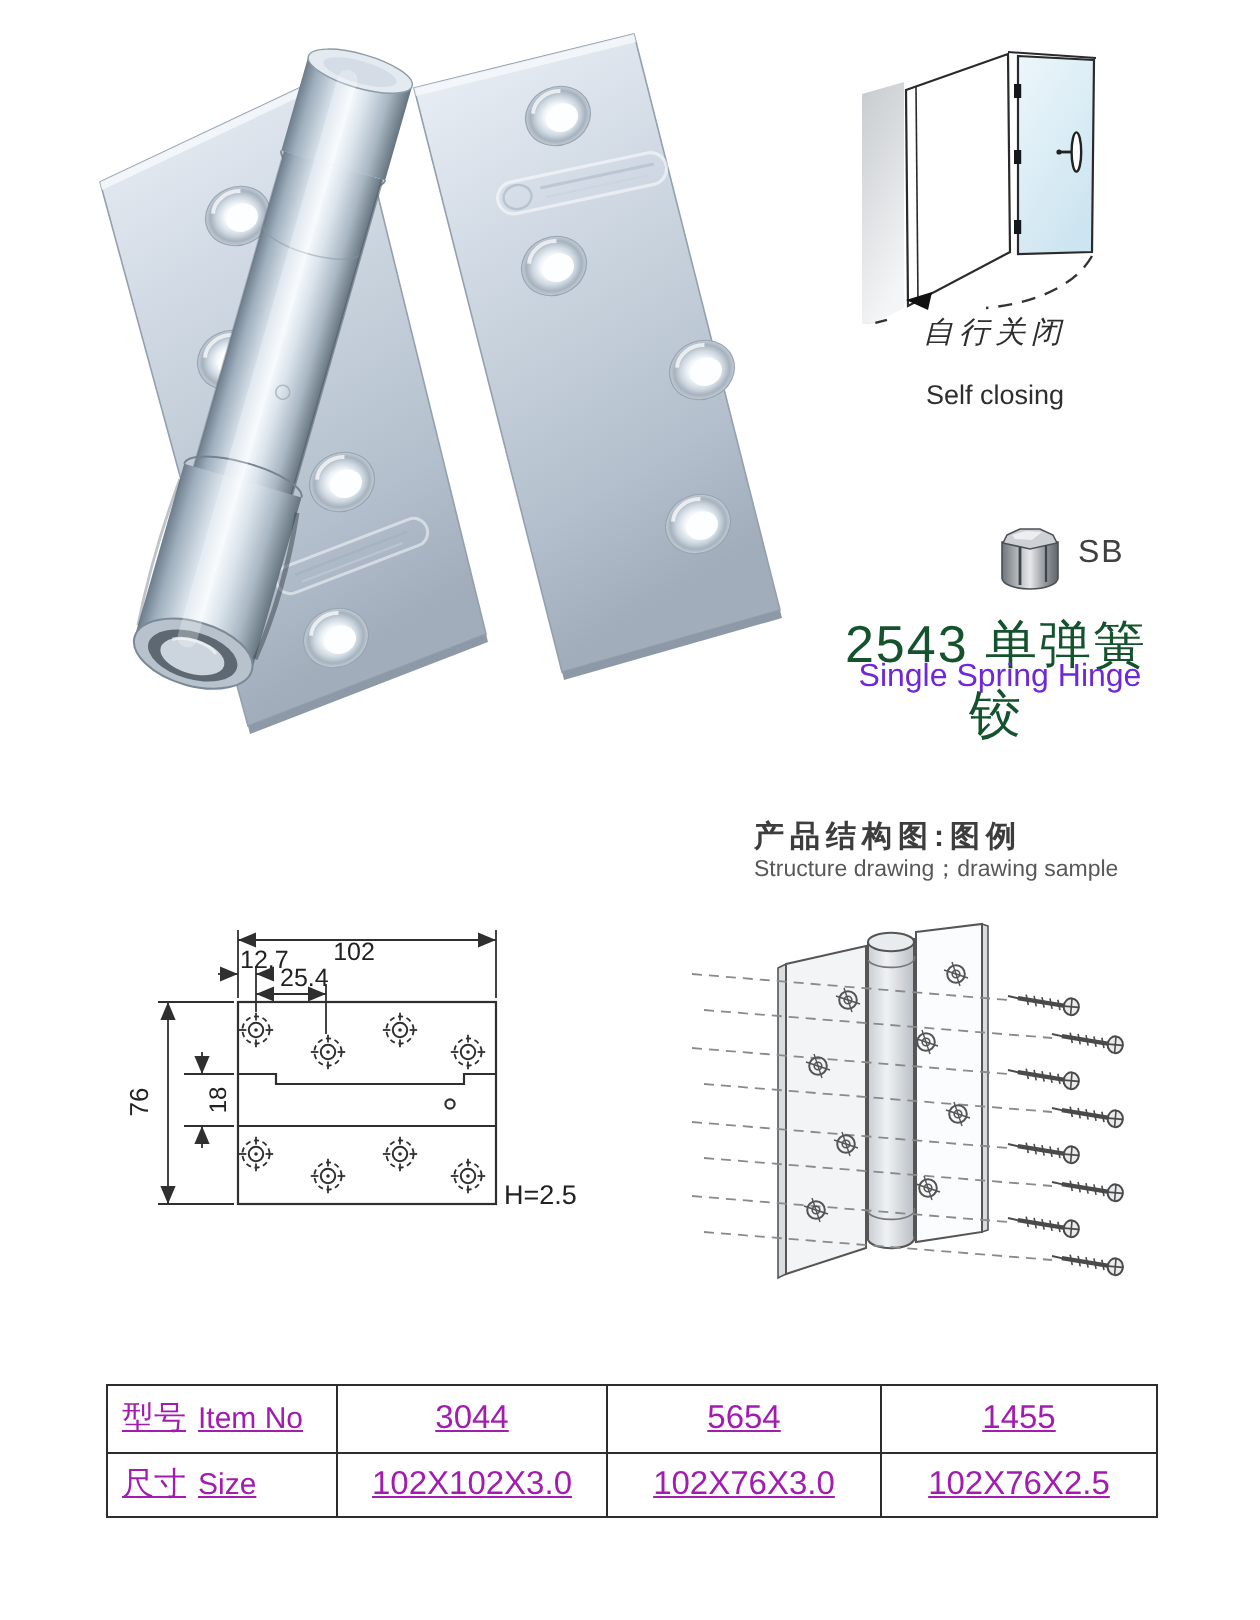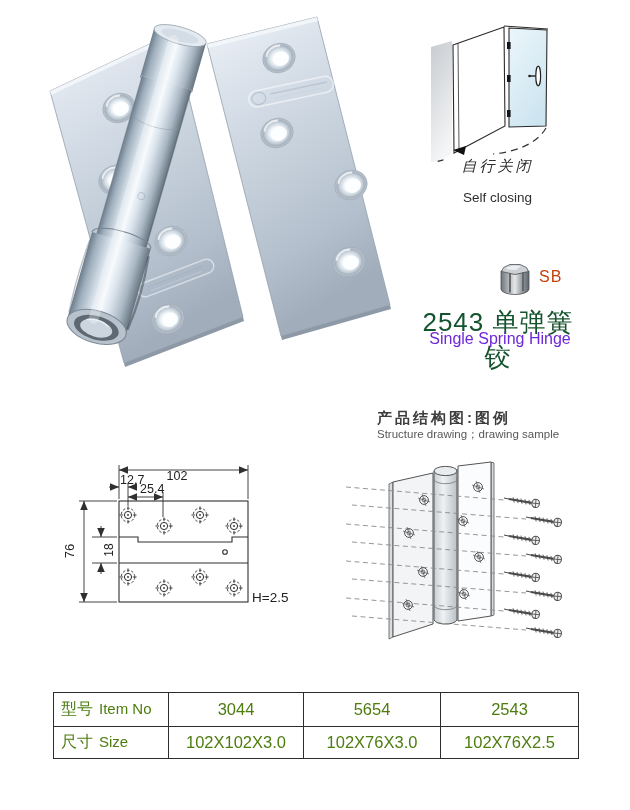--- a/index.html
+++ b/index.html
@@ -3,25 +3,25 @@
 <meta charset="utf-8">
 <style>
   html,body{margin:0;padding:0;background:#888;}
   .page{position:relative;width:630px;height:810px;background:#ffffff;overflow:hidden;
         font-family:"Liberation Sans","DejaVu Sans",sans-serif;color:#222;margin:0 auto;}
   .abs{position:absolute;}
   .ttl-cn{left:415px;top:305px;width:166px;text-align:center;font-size:26px;letter-spacing:1px;color:#14532d;}
   .ttl-en{left:415px;top:330px;width:170px;text-align:center;font-size:16px;color:#6d28d9;}
   .door-cap-cn{left:425px;top:157px;width:145px;text-align:center;font-size:15px;letter-spacing:3px;color:#2e2e2e;font-style:italic;}
   .door-cap-en{left:425px;top:174px;width:145px;text-align:center;font-size:13.5px;color:#2e2e2e;margin-top:16px;}
-  .fin-code{left:539px;top:268px;font-size:16px;color:#c2410c;letter-spacing:1px;}
+  .fin-code{left:539px;top:268px;font-size:16px;color:#404040;letter-spacing:1px;}
   .str-cn{left:377px;top:409px;width:200px;font-size:15px;font-weight:700;letter-spacing:3px;color:#3d3d3d;}
   .str-en{left:377px;top:427px;width:210px;font-size:11.5px;color:#585858;}
   .spec{left:53px;top:692px;width:514px;border:1.4px solid #2d2d2d;border-collapse:collapse;table-layout:fixed;}
-  .spec td{border:1.2px solid #2d2d2d;text-align:center;font-size:16.5px;color:#4d7c0f;padding:0;}
+  .spec td{border:1.2px solid #2d2d2d;text-align:center;font-size:16.5px;color:#a21caf;padding:0;text-decoration:underline;}
   .spec tr:nth-child(1) td{height:33px;}
   .spec tr:nth-child(2) td{height:31px;}
   .spec td.hd{text-align:left;padding-left:7px;}
   .hd .cn{font-size:16px;margin-right:6px;}
   .hd .en{font-size:15px;}
   svg text{font-family:"Liberation Sans","DejaVu Sans",sans-serif;}
 </style>
 </head>
 <body>
 
@@ -308,21 +308,21 @@
   </svg>
 
   <table class="abs spec">
     <tbody>
         <tr>
       <td class="hd" style="width:107px">
         <span class="cn">型号</span><span class="en">Item No</span>
       </td>
       <td style="width:134px">3044</td>
       <td style="width:136px">5654</td>
-      <td style="width:137px">2543</td>
+      <td style="width:137px">1455</td>
     </tr>
     <tr>
       <td class="hd">
         <span class="cn">尺寸</span><span class="en">Size</span>
       </td>
       <td>102X102X3.0</td>
       <td>102X76X3.0</td>
       <td>102X76X2.5</td>
     </tr>
   </tbody>

